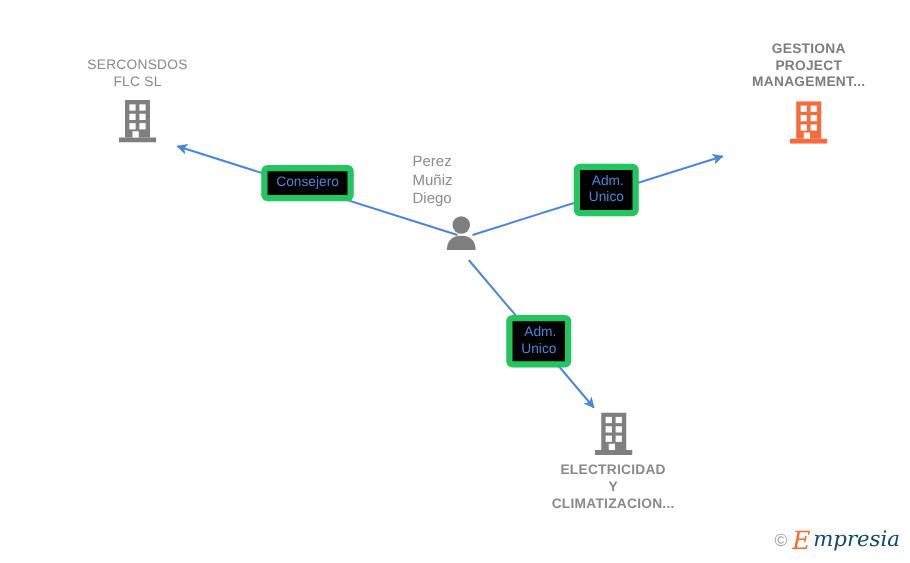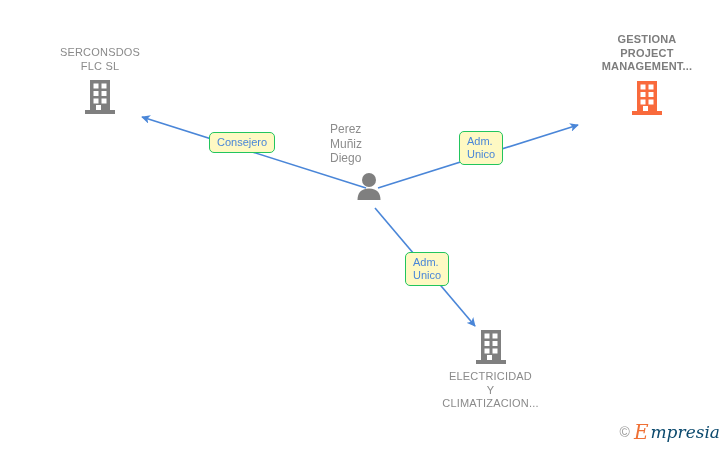--- a/index.html
+++ b/index.html
@@ -50,41 +50,41 @@
     color: #8c8c8c;
     font-size: 12px;
     line-height: 14.5px;
     letter-spacing: 0;
   }
   .icon-wrap {
     line-height: 0;
   }
 
   
-  #node-serconsdos   { left: 38px;  top: 46px;  width: 124px; }
+  #node-serconsdos   { left: 48px;  top: 46px;  width: 124px; }
   #node-gestiona     { left: 573px; top: 33px;  width: 148px; }
   #node-person       { left: 330px; top: 122px; width: 110px; align-items: flex-start; }
-  #node-electricidad { left: 418px; top: 330px; width: 145px; }
+  #node-electricidad { left: 418px; top: 330px; width: 145px; font-weight: bold; }
 
   #node-serconsdos .icon-wrap   { margin-top: 7px; }
   #node-gestiona .icon-wrap     { margin-top: 7px; }
   #node-person .icon-wrap       { margin-top: 6px; margin-left: 25px; }
   #node-electricidad .icon-wrap { margin-bottom: 6px; }
 
   
   .edge-label {
     position: absolute;
     box-sizing: border-box;
-    border: 1px solid #22c55e;
+    border: 5px solid #22c55e;
     border-radius: 5px;
-    background: #fef9c3;
+    background: #000000;
     color: #4a86d8;
     font-size: 11px;
     line-height: 13px;
-    text-align: left;
+    text-align: right;
     padding: 3px 7px;
     white-space: pre-line;
   }
   #label-consejero { left: 209px; top: 132px; }
   #label-adm-1     { left: 459px; top: 131px; }
   #label-adm-2     { left: 405px; top: 252px; }
 
   
   #watermark {
     position: absolute;

